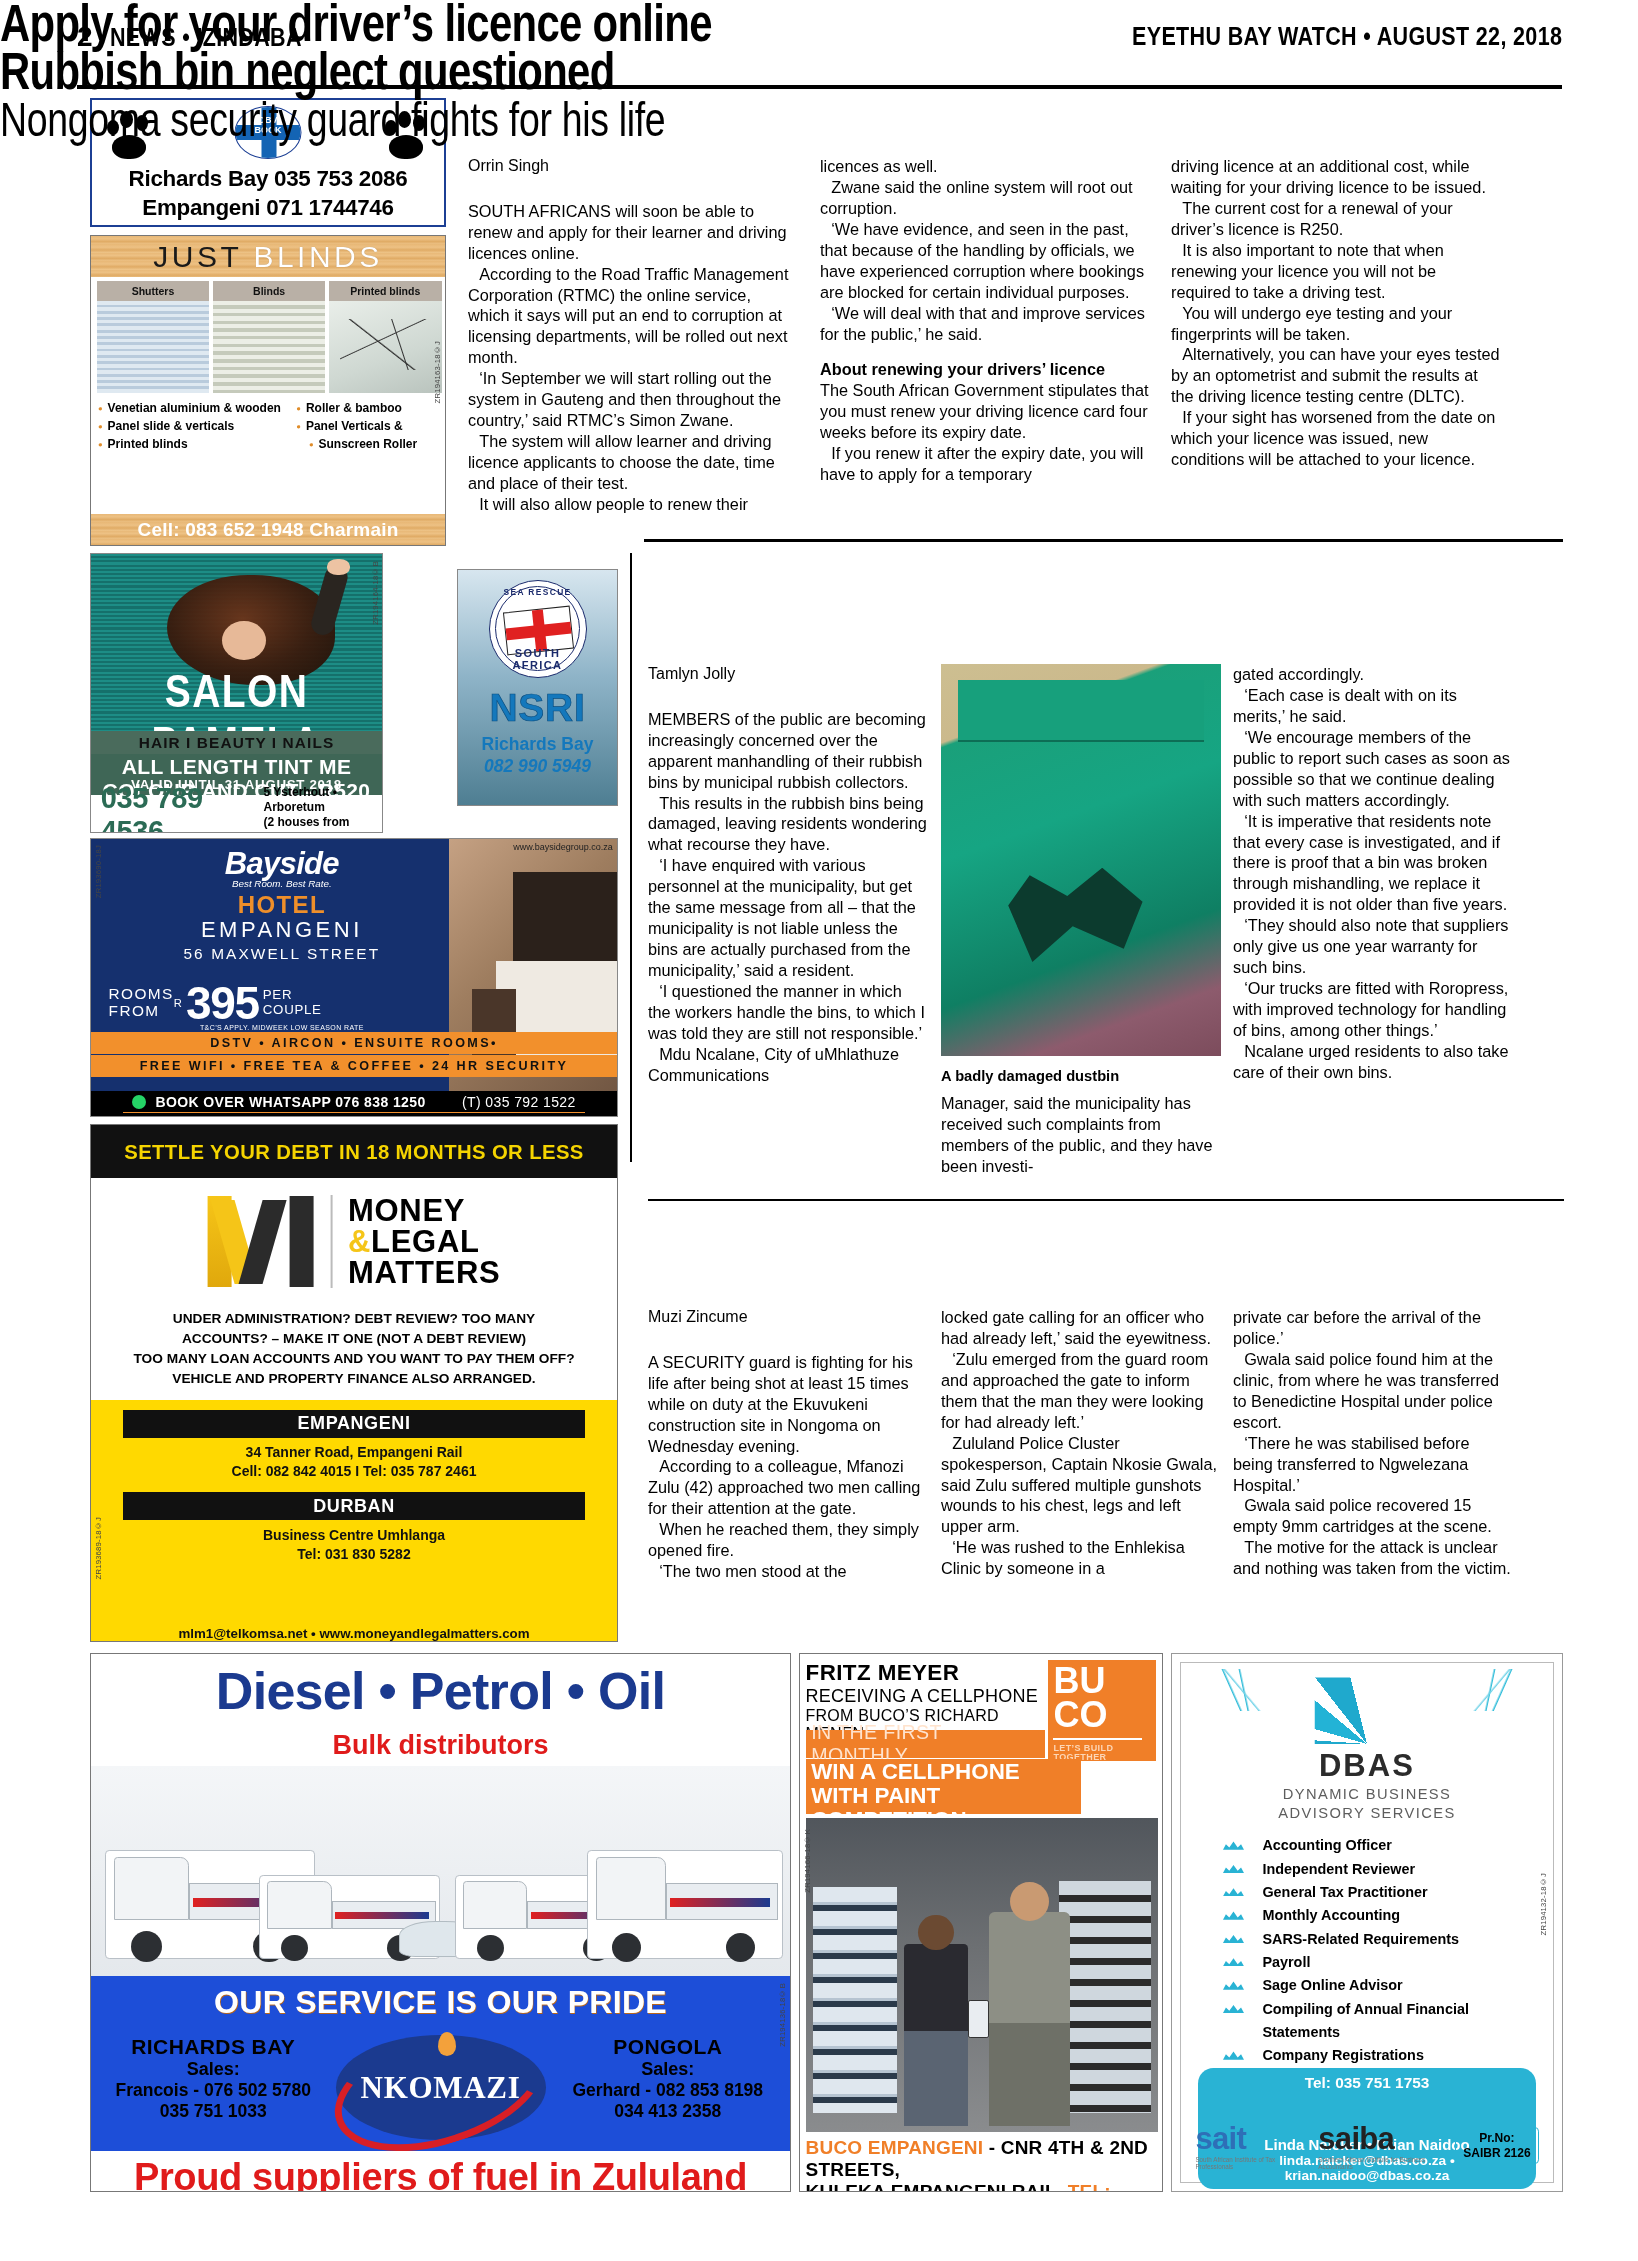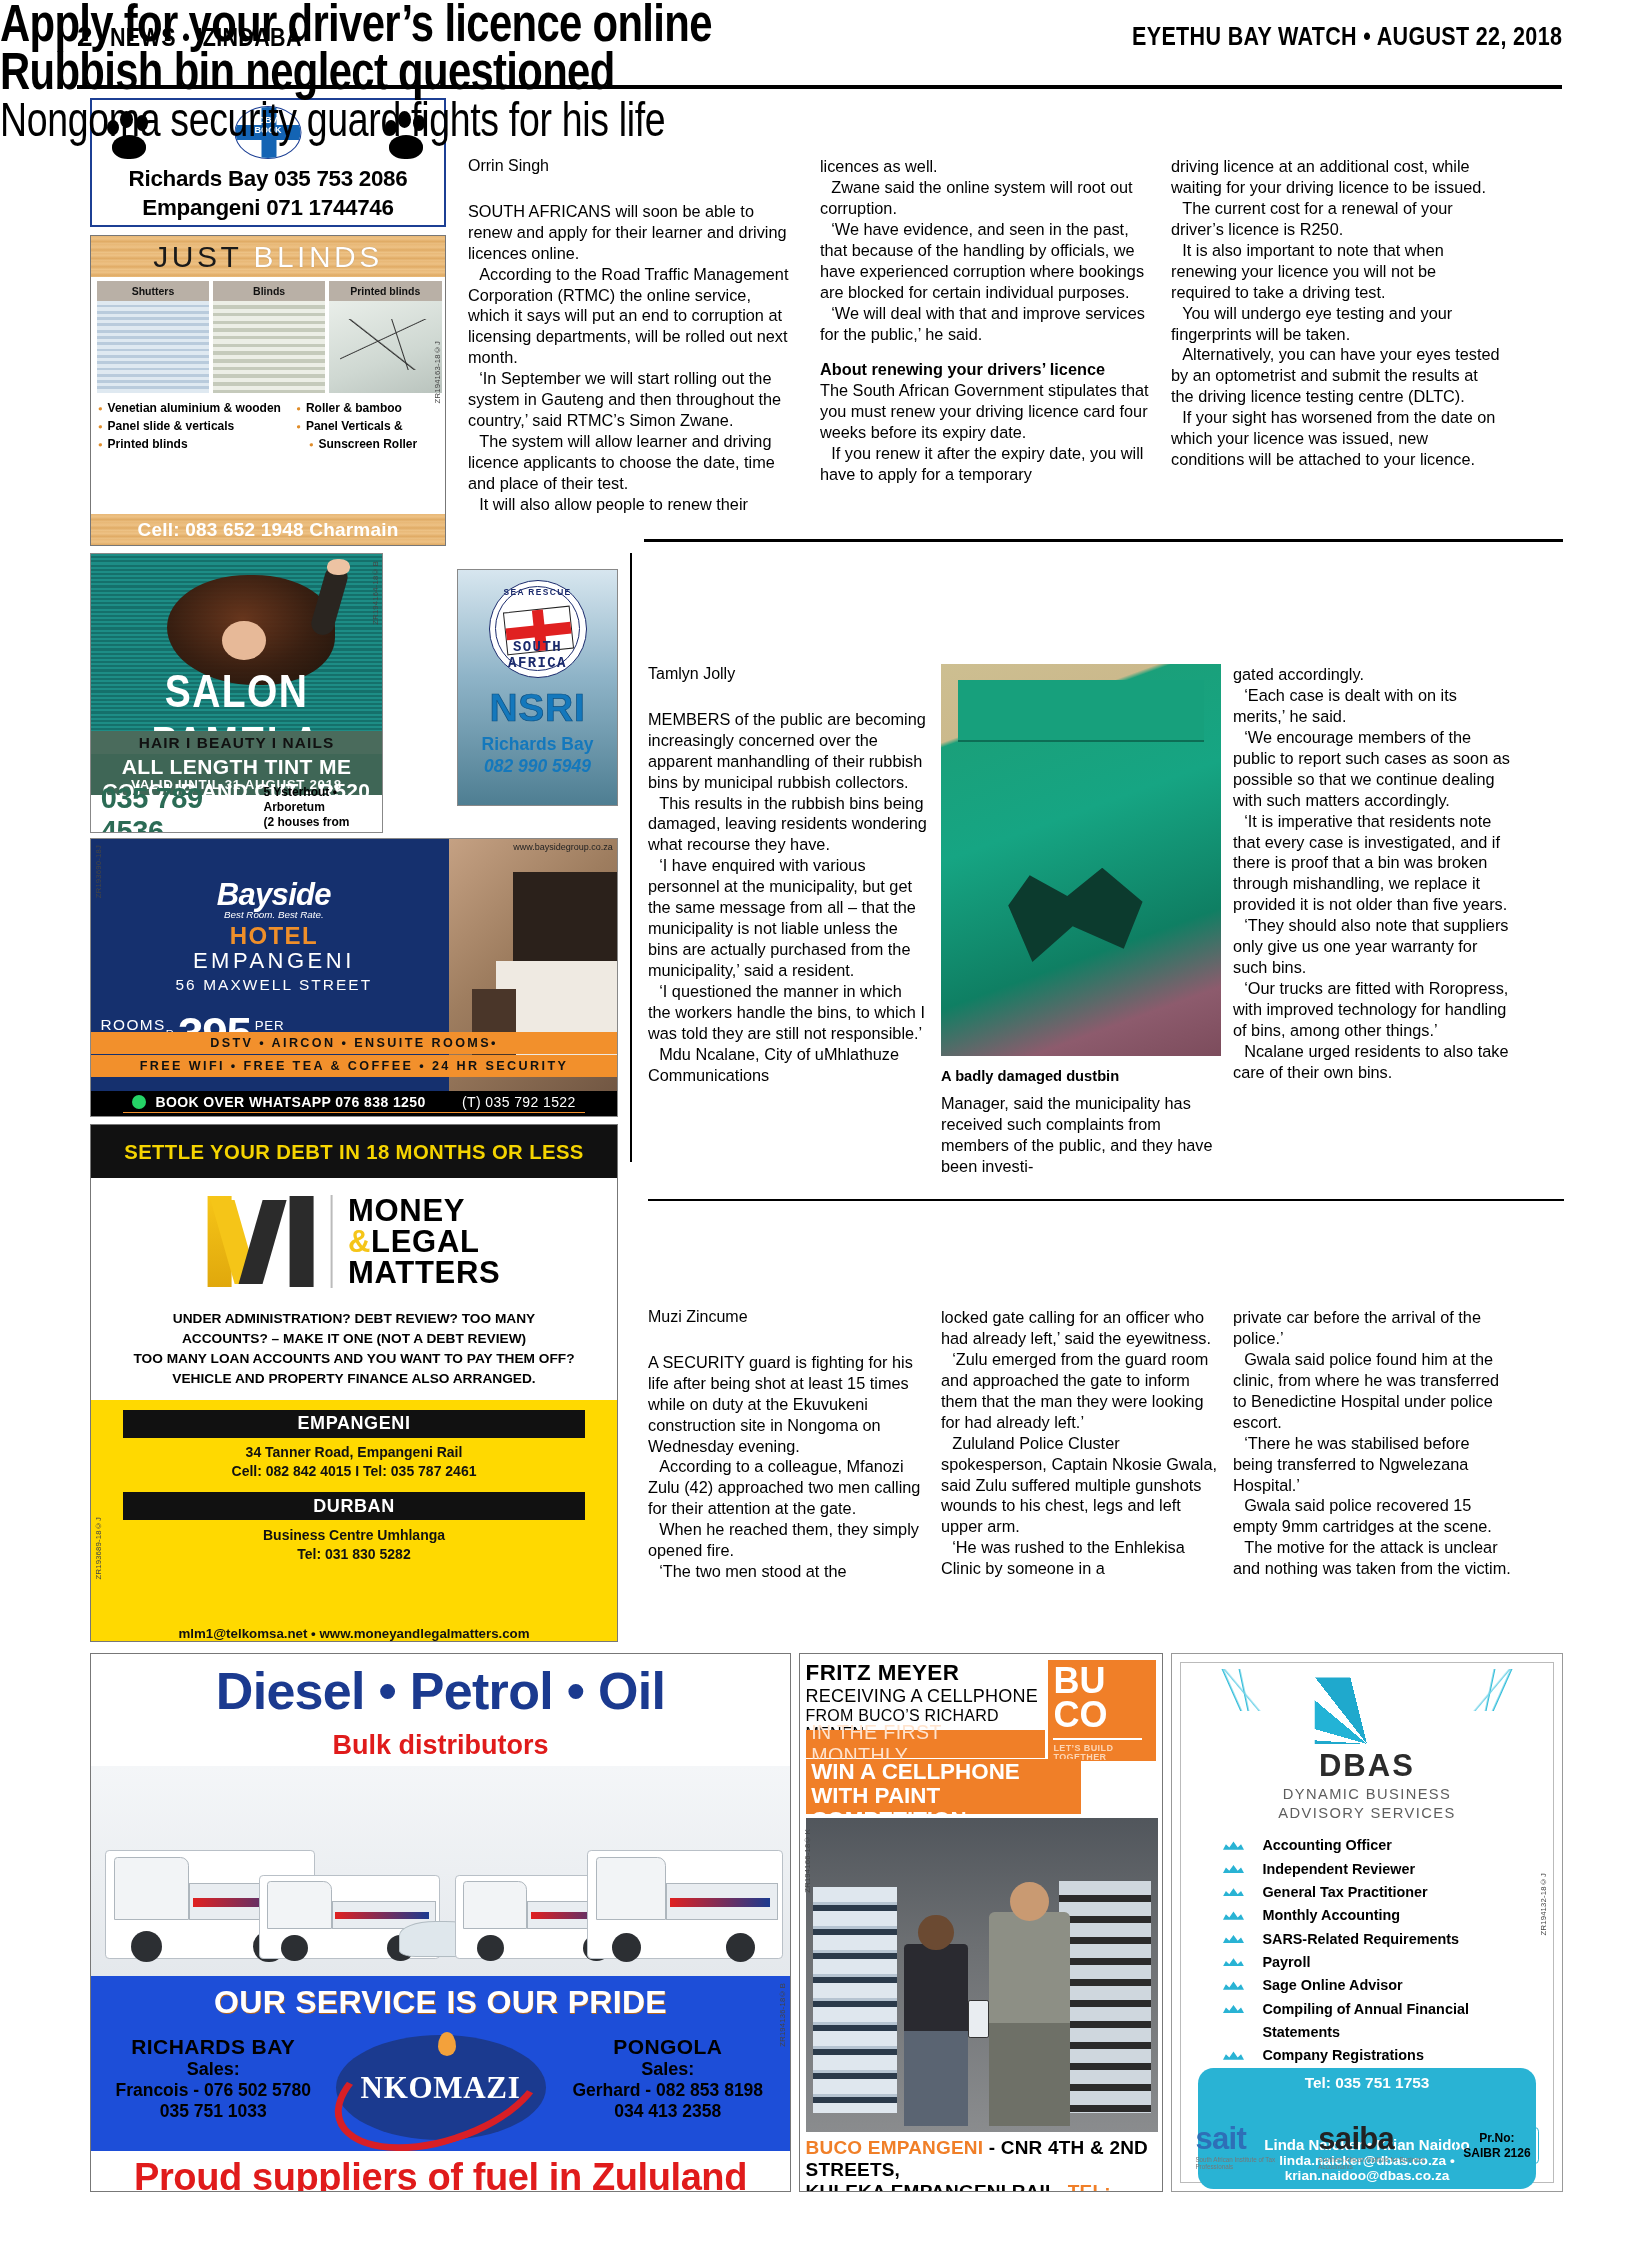--- a/index.html
+++ b/index.html
@@ -115,31 +115,31 @@
   .nsri-seal { position:absolute; left:50%; top:9.8px; transform:translateX(-50%);
                width:98px; height:98px; border-radius:50%; background:#fff; border:1.4px solid #1a2a6c; }
   .nsri-seal .ring { position:absolute; inset:5.6px; border-radius:50%; border:0.7px solid #1a2a6c; }
   .nsri-seal .flag { position:absolute; left:15.4px; top:28px; width:67px; height:43px;
                      background:#fff; border:1.4px solid #222; transform:rotate(-6deg); }
   .nsri-seal .flag .fv { position:absolute; left:28px; top:0; width:11.2px; height:100%; background:#e02020; }
   .nsri-seal .flag .fh { position:absolute; left:0; top:15.4px; width:100%; height:11.2px; background:#e02020; }
   .nsri-seal .top { position:absolute; left:0; top:6.3px; width:100%; text-align:center;
                     font-size:8.4px; font-weight:700; color:#1a2a6c; letter-spacing:1.4px; }
   .nsri-seal .bot { position:absolute; left:0; bottom:5.6px; width:100%; text-align:center;
-                    font-size:14px; font-weight:700; color:#1a2a6c; letter-spacing:1.4px;font-family:Liberation Mono, monospace; }
+                    font-size:11px; font-weight:700; color:#1a2a6c; letter-spacing:1.4px; }
   .nsri-big { position:absolute; left:0; width:100%; text-align:center; color:#1478bc;
               font-size:39px; font-weight:700; letter-spacing:0.7px; -webkit-text-stroke:0.7px #0c4f80;}
   .nsri-sub { position:absolute; left:0; width:100%; text-align:center; color:#1478bc;
               font-size:17.5px; font-weight:700; }
   .nsri-tel { position:absolute; left:0; width:100%; text-align:center; color:#1478bc;
               font-size:17.5px; font-weight:700; }
 
   
   .bs { border:0.7px solid #888; background:#15306e; }
-  .bs-left { position:absolute; left:4px; top:0; width:68%; height:100%; background:#15306e;margin-top:31px; }
+  .bs-left { position:absolute; left:12px; top:0; width:68%; height:100%; background:#15306e; }
   .bs-photo { position:absolute; right:0; top:0; width:32%; height:100%;
               background:linear-gradient(135deg,#c5a183 0%,#9e7d5f 40%,#6d5340 100%); }
   .bs-photo .bed { position:absolute; right:0; bottom:16%; width:72%; height:40%; background:#efeae2; }
   .bs-photo .head { position:absolute; right:0; top:12%; width:62%; height:32%; background:#2b211b; }
   .bs-photo .table { position:absolute; left:14%; bottom:20%; width:26%; height:26%; background:#4a3629; }
   .bs-logo { position:absolute; left:0; top:7px; width:100%; text-align:center; color:#fff;
              font-size:31px; font-style:italic; font-weight:700; letter-spacing:-0.7px; }
   .bs-tag { position:absolute; left:0; top:39px; width:100%; text-align:center; color:#fff; font-size:9.8px; font-style:italic;}
   .bs-hotel { position:absolute; left:0; top:52px; width:100%; text-align:center; color:#ef8f2a;
               font-size:24px; font-weight:700; letter-spacing:1.4px; }

